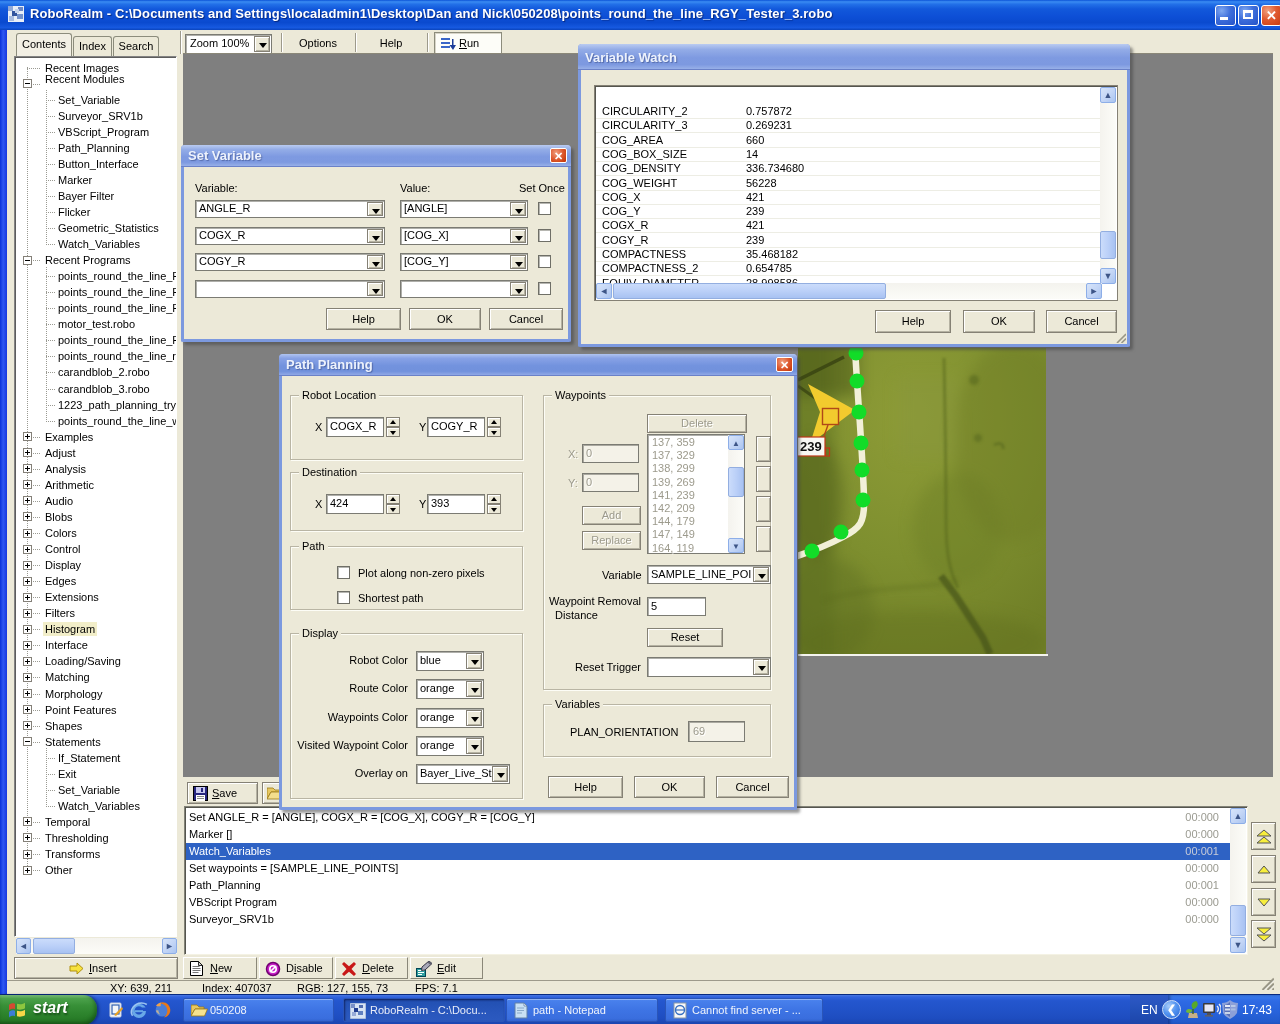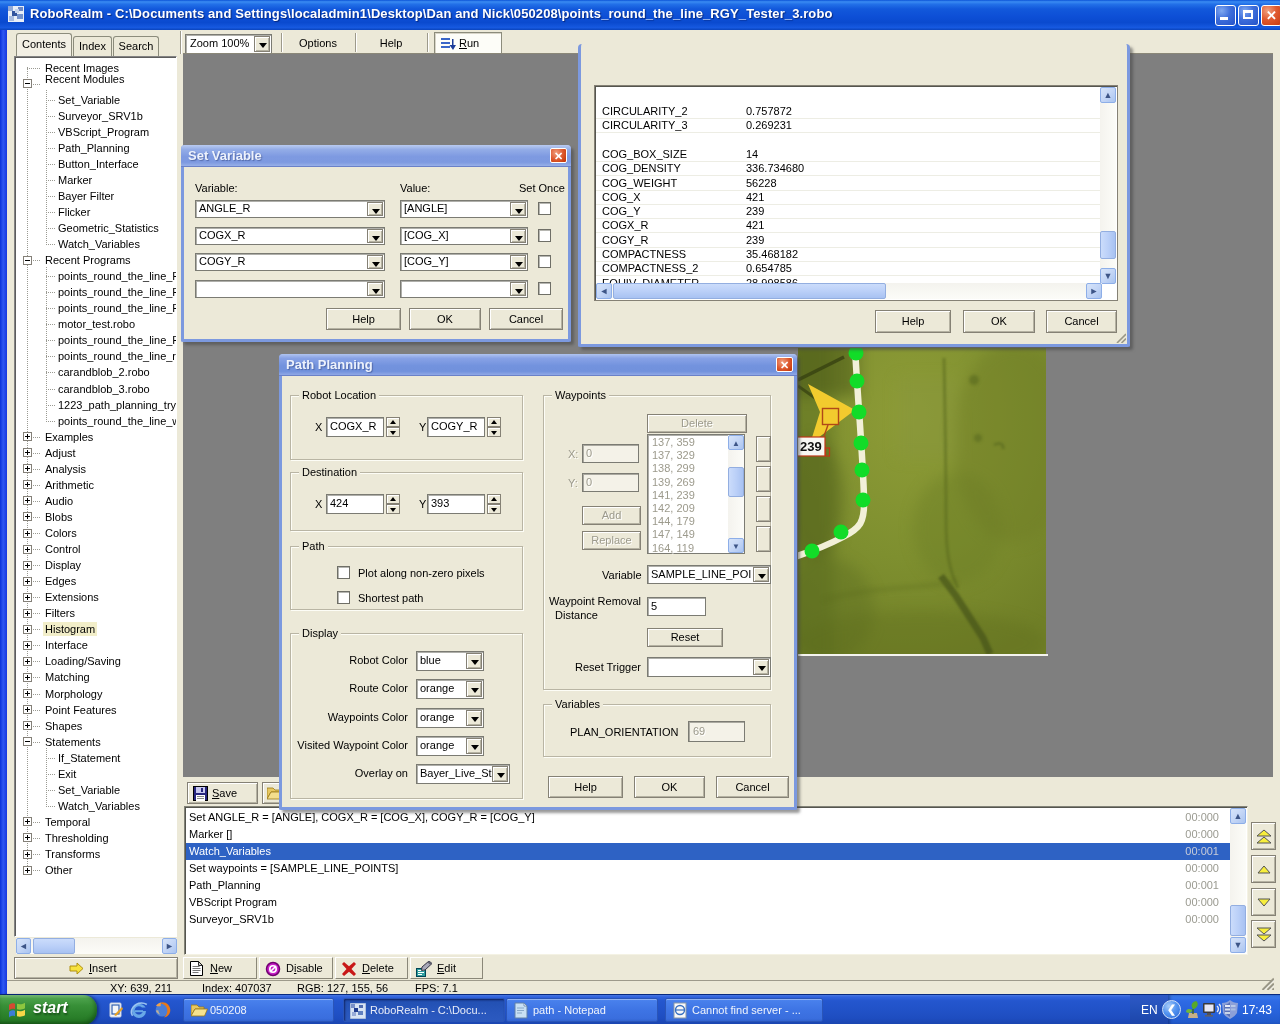--- a/index.html
+++ b/index.html
@@ -482,43 +482,50 @@
         <rect x="2" y="13" width="4" height="1" fill="#fff"></rect>
         <path d="M6 6 L13 0 L16 2.5 L9 9 L5.5 9.5 Z" fill="#A8A8B8" stroke="#334"></path>
         <path d="M13 0 L16 2.5 L14.5 4 L11.5 1.5 Z" fill="#60606E"></path>
       </svg>
       <span style="position:absolute;left:26px;top:4px"><u>E</u>dit</span>
     </div>
 <div class="abs" style="left:7px;top:980px;width:1266px;height:1px;background:#9d9a8b"></div>
 <div class="abs" style="left:7px;top:981px;width:1266px;height:13px;background:#ECE9D8">
 <span style="position:absolute;left:103px;top:1px">XY: 639, 211</span>
 <span style="position:absolute;left:195px;top:1px">Index: 407037</span>
-<span style="position:absolute;left:290px;top:1px">RGB: 127, 155, 56</span>
+<span style="position:absolute;left:290px;top:1px">RGB: 127, 155, 73</span>
 <span style="position:absolute;left:408px;top:1px">FPS: 7.1</span>
 </div>
 <svg class="abs" style="left:1258px;top:974px" width="16" height="16" viewBox="0 0 16 16">
       <line x1="16" y1="16" x2="16" y2="16" stroke="#fff" stroke-width="1.2"></line>
       <line x1="14.5" y1="16" x2="16" y2="14.5" stroke="#9a9786" stroke-width="2"></line>
       <line x1="11" y1="16" x2="16" y2="11" stroke="#fff" stroke-width="1.2"></line>
       <line x1="9.5" y1="16" x2="16" y2="9.5" stroke="#9a9786" stroke-width="2"></line>
       <line x1="6" y1="16" x2="16" y2="6" stroke="#fff" stroke-width="1.2"></line>
       <line x1="4.5" y1="16" x2="16" y2="4.5" stroke="#9a9786" stroke-width="2"></line>
     </svg>
 </div>
 
 <div id="dlg-varwatch">
 <div class="dlg" style="left:578px;top:44px;width:552px;height:303px">
+<div class="dlgtitle" style="height:26px">
+        <span style="top:6px">Variable Watch</span>
+      </div>
 <div style="position:absolute;left:13px;top:41px;width:524px;height:216px;background:#fff;border:1px solid #858175;box-shadow:inset 1px 1px 0 #55554e">
 <div style="position:absolute;left:1px;top:19px;width:505px;height:14px;border-bottom:1px solid #EDEDE4">
           <span style="position:absolute;left:6px;top:0px">CIRCULARITY_2</span>
           <span style="position:absolute;left:150px;top:0px">0.757872</span>
         </div>
 <div style="position:absolute;left:1px;top:33.3px;width:505px;height:14px;border-bottom:1px solid #EDEDE4">
           <span style="position:absolute;left:6px;top:0px">CIRCULARITY_3</span>
           <span style="position:absolute;left:150px;top:0px">0.269231</span>
+        </div>
+<div style="position:absolute;left:1px;top:47.599999999999994px;width:505px;height:14px;border-bottom:1px solid #EDEDE4">
+          <span style="position:absolute;left:6px;top:0px">COG_AREA</span>
+          <span style="position:absolute;left:150px;top:0px">660</span>
         </div>
 <div style="position:absolute;left:1px;top:61.89999999999999px;width:505px;height:14px;border-bottom:1px solid #EDEDE4">
           <span style="position:absolute;left:6px;top:0px">COG_BOX_SIZE</span>
           <span style="position:absolute;left:150px;top:0px">14</span>
         </div>
 <div style="position:absolute;left:1px;top:76.19999999999999px;width:505px;height:14px;border-bottom:1px solid #EDEDE4">
           <span style="position:absolute;left:6px;top:0px">COG_DENSITY</span>
           <span style="position:absolute;left:150px;top:0px">336.734680</span>
         </div>
 <div style="position:absolute;left:1px;top:90.49999999999999px;width:505px;height:14px;border-bottom:1px solid #EDEDE4">

